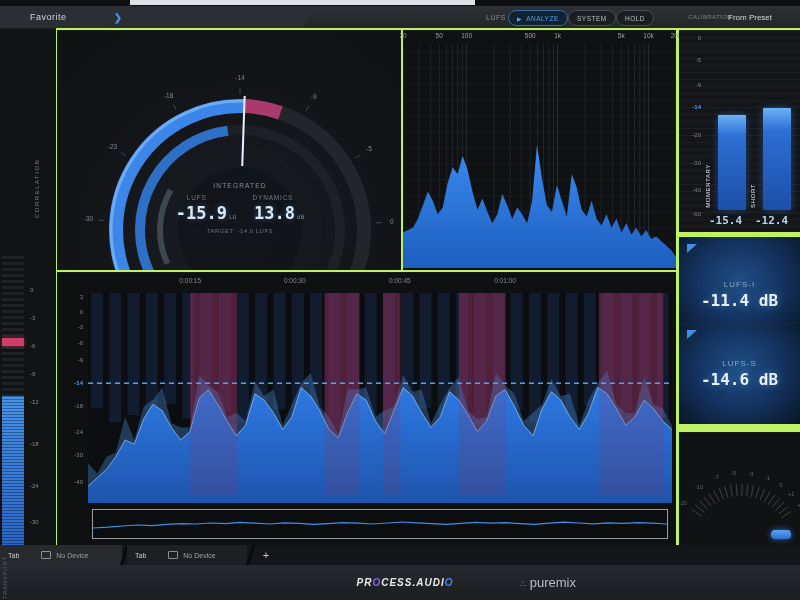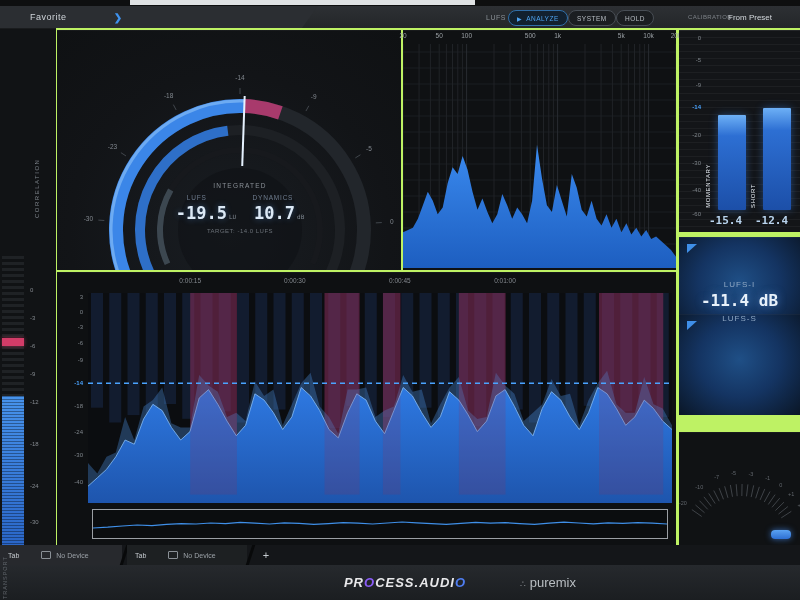--- a/index.html
+++ b/index.html
@@ -99,21 +99,21 @@
   .device-icon{display:inline-block;width:8px;height:6px;border:1px solid #8a9096;border-radius:1px;margin:0 5px 0 22px;}
   .tab-sep{position:absolute;top:0;width:3px;height:20px;background:#08090a;transform:skewX(-18deg);}
   #tab-add{position:absolute;left:256px;top:0;width:20px;height:20px;display:flex;align-items:center;justify-content:center;
       color:#c6cbd0;font-size:11px;}
 
   
   #footer{position:absolute;left:0;top:565px;width:800px;height:35px;
       background:linear-gradient(#26292d,#1b1e21);display:flex;align-items:center;}
   #transport-label{position:absolute;left:2px;top:566px;height:33px;writing-mode:vertical-rl;
       transform:rotate(180deg);font-size:5.5px;letter-spacing:1px;color:#5f646a;}
-  #brand{position:absolute;left:300px;width:210px;text-align:center;font-size:13px;font-weight:bold;
+  #brand{position:absolute;left:300px;width:210px;text-align:center;font-size:10px;font-weight:bold;
       font-style:italic;letter-spacing:1px;color:#e8e8ea;}
   #brand .o1{color:#8a5cf6;} #brand .o2{color:#4f7df0;}
   #partner{position:absolute;left:520px;font-size:13px;color:#b9bec2;}
   #partner .picon{color:#8a8f94;font-size:9px;margin-right:4px;}
 
   svg{position:absolute;left:0;top:0;}
   text{font-family:"Liberation Sans",sans-serif;}
 </style>
 </head>
 <body>
@@ -187,22 +187,22 @@
         <line x1="185.23356778896007" y1="136.03898707077786" x2="187.67653255813514" y2="66.08162917944117" stroke="#e6f2ff" stroke-width="2"></line>
         <circle cx="183" cy="200" r="62" fill="#0f1114" opacity="0.55"></circle>
       </svg>
     <div id="gauge-center">
       <div id="gauge-integrated">INTEGRATED</div>
       <div id="gauge-lr-labels">
         <span>LUFS</span>
         <span>DYNAMICS</span>
       </div>
       <div id="gauge-values">
-        <span><span class="gval">-19.5</span><span class="gunit">LU</span></span>
-        <span><span class="gval">10.7</span><span class="gunit">dB</span></span>
+        <span><span class="gval">-15.9</span><span class="gunit">LU</span></span>
+        <span><span class="gval">13.8</span><span class="gunit">dB</span></span>
       </div>
       <div id="gauge-target">TARGET: -14.0 LUFS</div>
     </div>
   </div>
 
   <div class="panel" id="spectrum-panel">
     <div id="spec-labels">
         <span style="left: 0px;">20</span>
         <span style="left: 36.2125px;">50</span>
         <span style="left: 63.6063px;">100</span>
@@ -283,23 +283,24 @@
     <div class="bar-value" style="left:30px">-15.4</div>
     <div class="bar-value" style="left:76px">-12.4</div>
   </div>
 
   <div class="panel lufs-panel" style="top:237px;height:84px;padding-top:16px;display:flex;flex-direction:column;justify-content:center;">
     <div class="lufs-flag"></div>
     <div class="lufs-label">LUFS-I</div>
     <div class="lufs-value">-11.4 dB</div>
   </div>
 
-  <div class="panel lufs-panel" style="top:314px;height:101px;display:flex;flex-direction:column;justify-content:space-between;">
+  <div class="panel lufs-panel" style="top:323px;height:101px;display:flex;flex-direction:column;justify-content:center;">
     <div class="lufs-flag"></div>
     <div class="lufs-label">LUFS-S</div>
+    <div class="lufs-value">-14.6 dB</div>
   </div>
 
   <div class="panel" id="vu-panel">
     <svg id="vu-svg" width="121" height="113">
         <line x1="22.680701874128403" y1="84.46833105514978" x2="12.850877342660503" y2="77.58541381893721" stroke="#3f4348" stroke-width="1"></line>
         <line x1="25.55497724792572" y1="80.76283757123915" x2="16.443721559907154" y2="72.95354696404894" stroke="#3f4348" stroke-width="1"></line>
         <line x1="28.77712765422048" y1="77.3555090512786" x2="20.471409567775595" y2="68.69438631409827" stroke="#3f4348" stroke-width="1"></line>
         <line x1="32.31639702283739" y1="74.27886912758072" x2="24.895496278546744" y2="64.8485864094759" stroke="#3f4348" stroke-width="1"></line>
         <line x1="36.13900231967057" y1="71.56228494365692" x2="29.67375289958821" y2="61.45285617957115" stroke="#3f4348" stroke-width="1"></line>
         <line x1="40.20845601250174" y1="69.23168683895835" x2="34.76057001562717" y2="58.53960854869794" stroke="#3f4348" stroke-width="1"></line>

